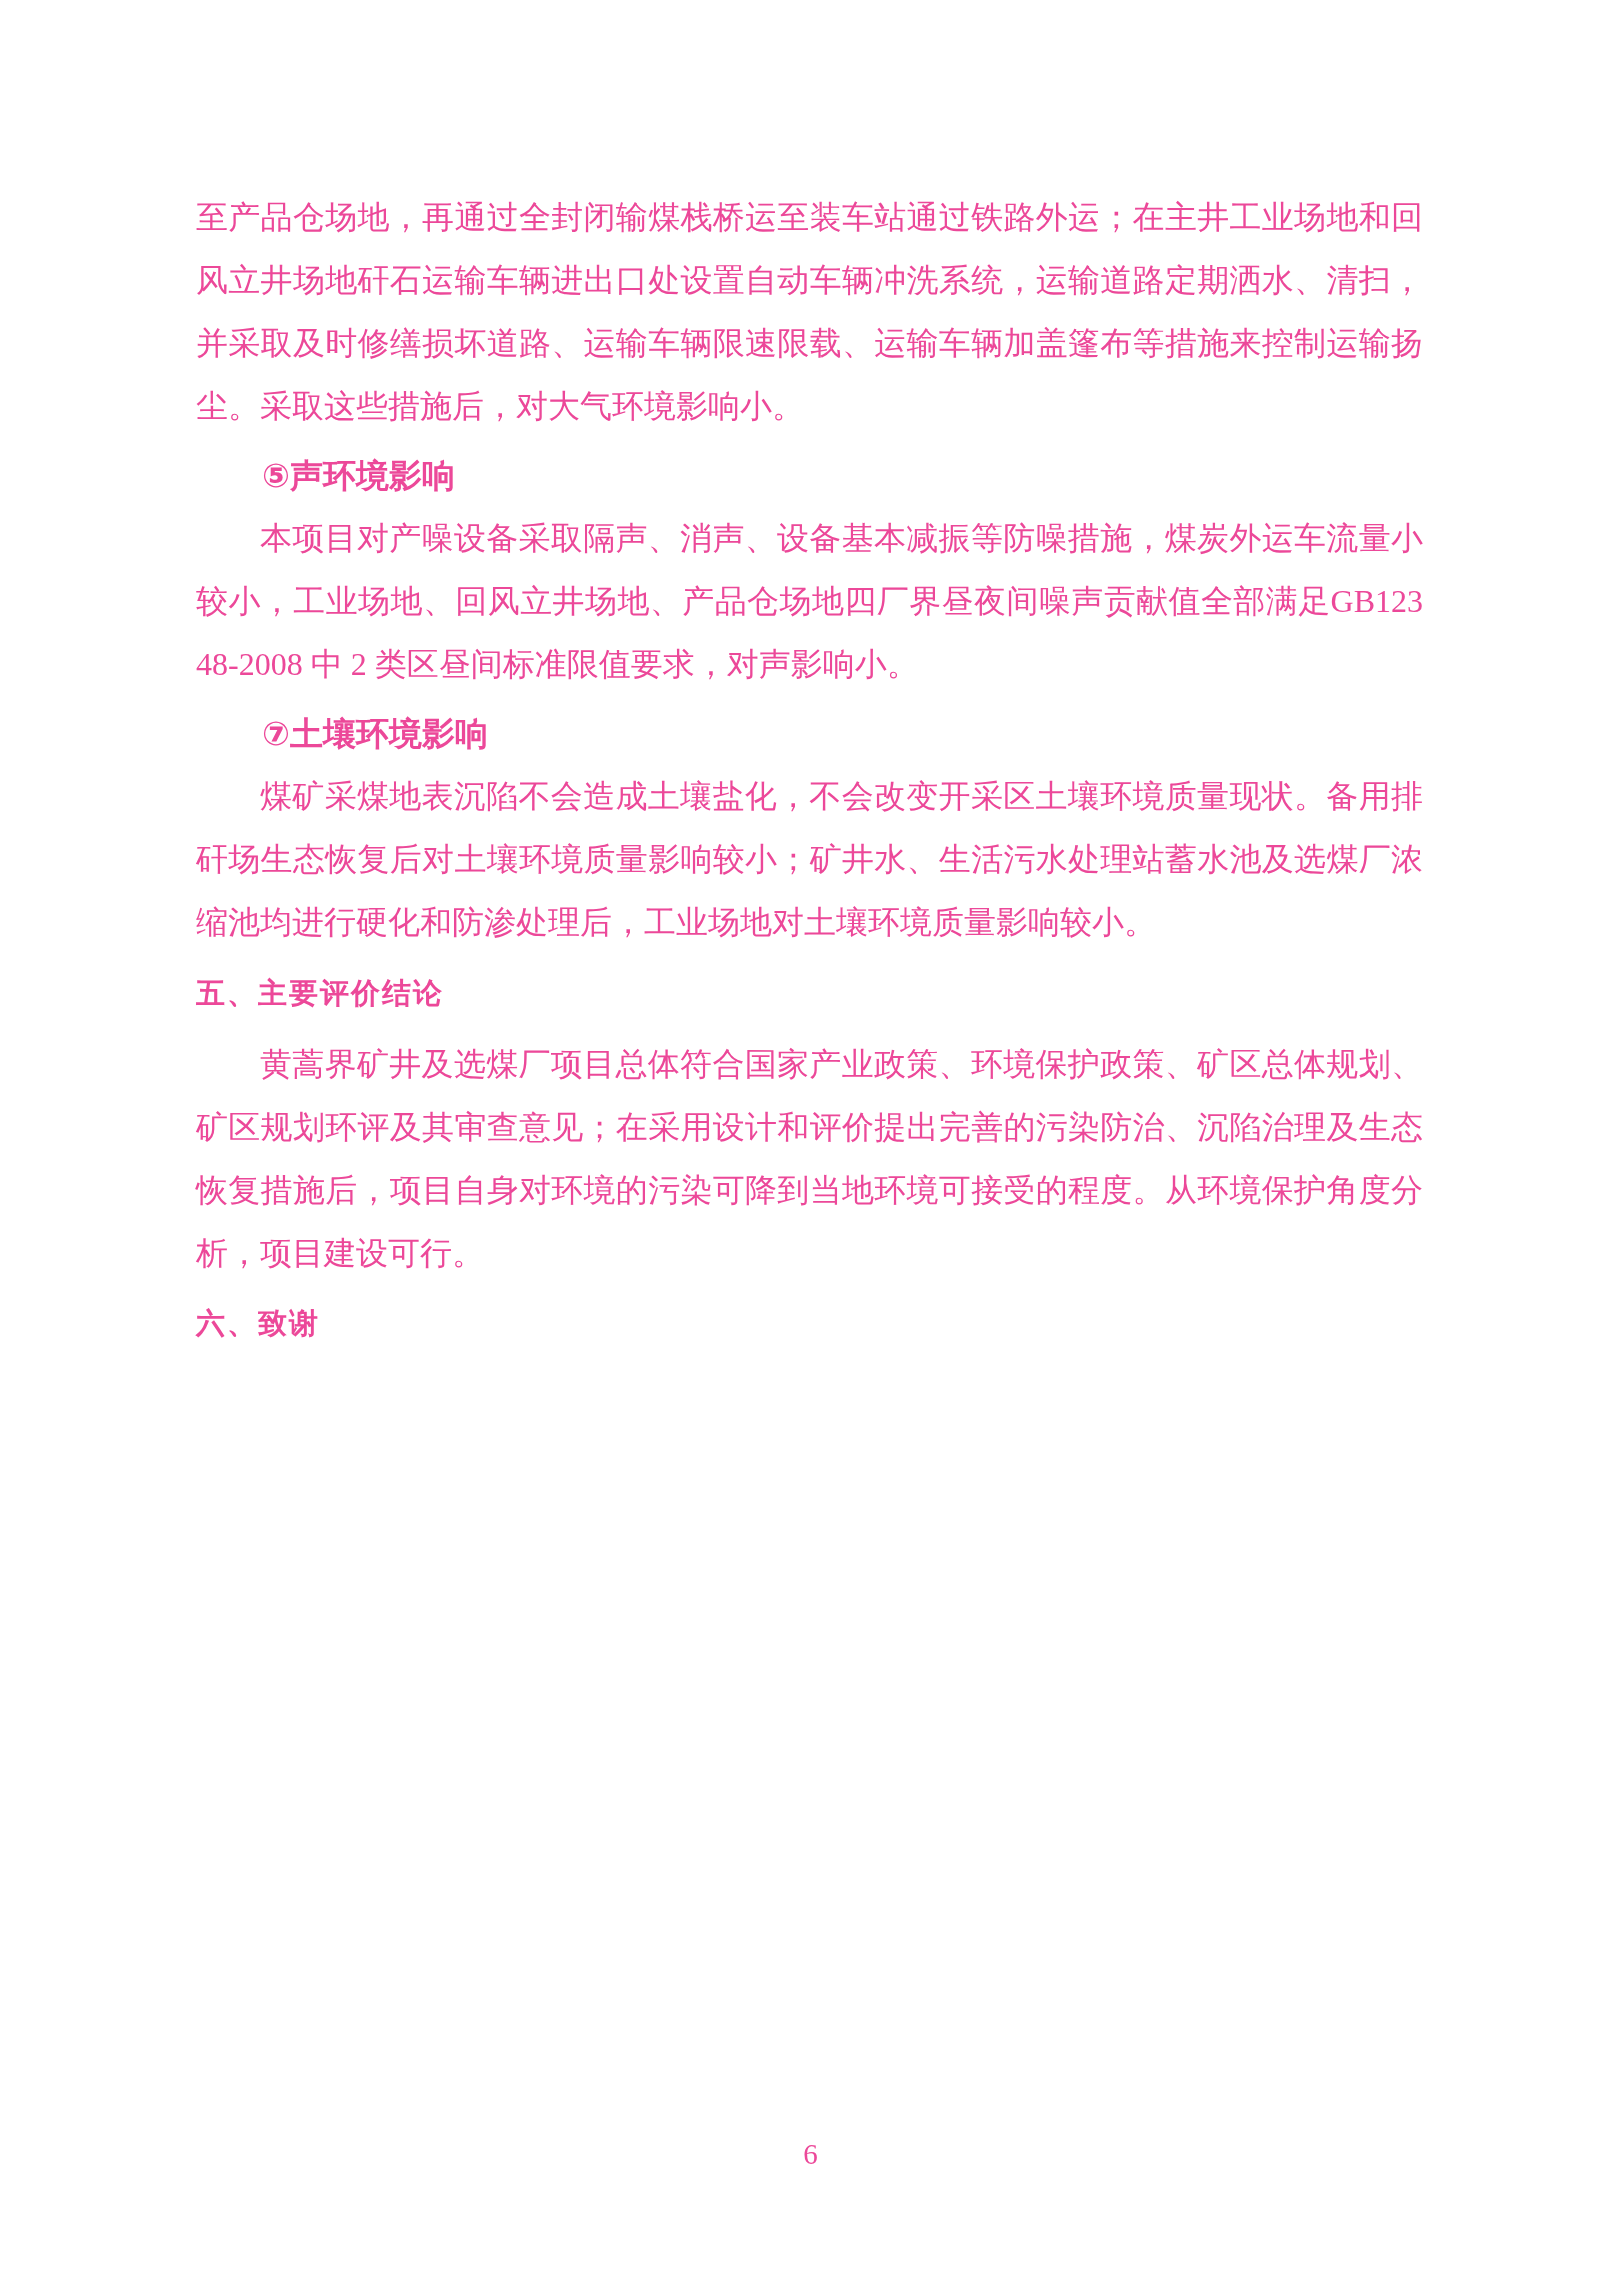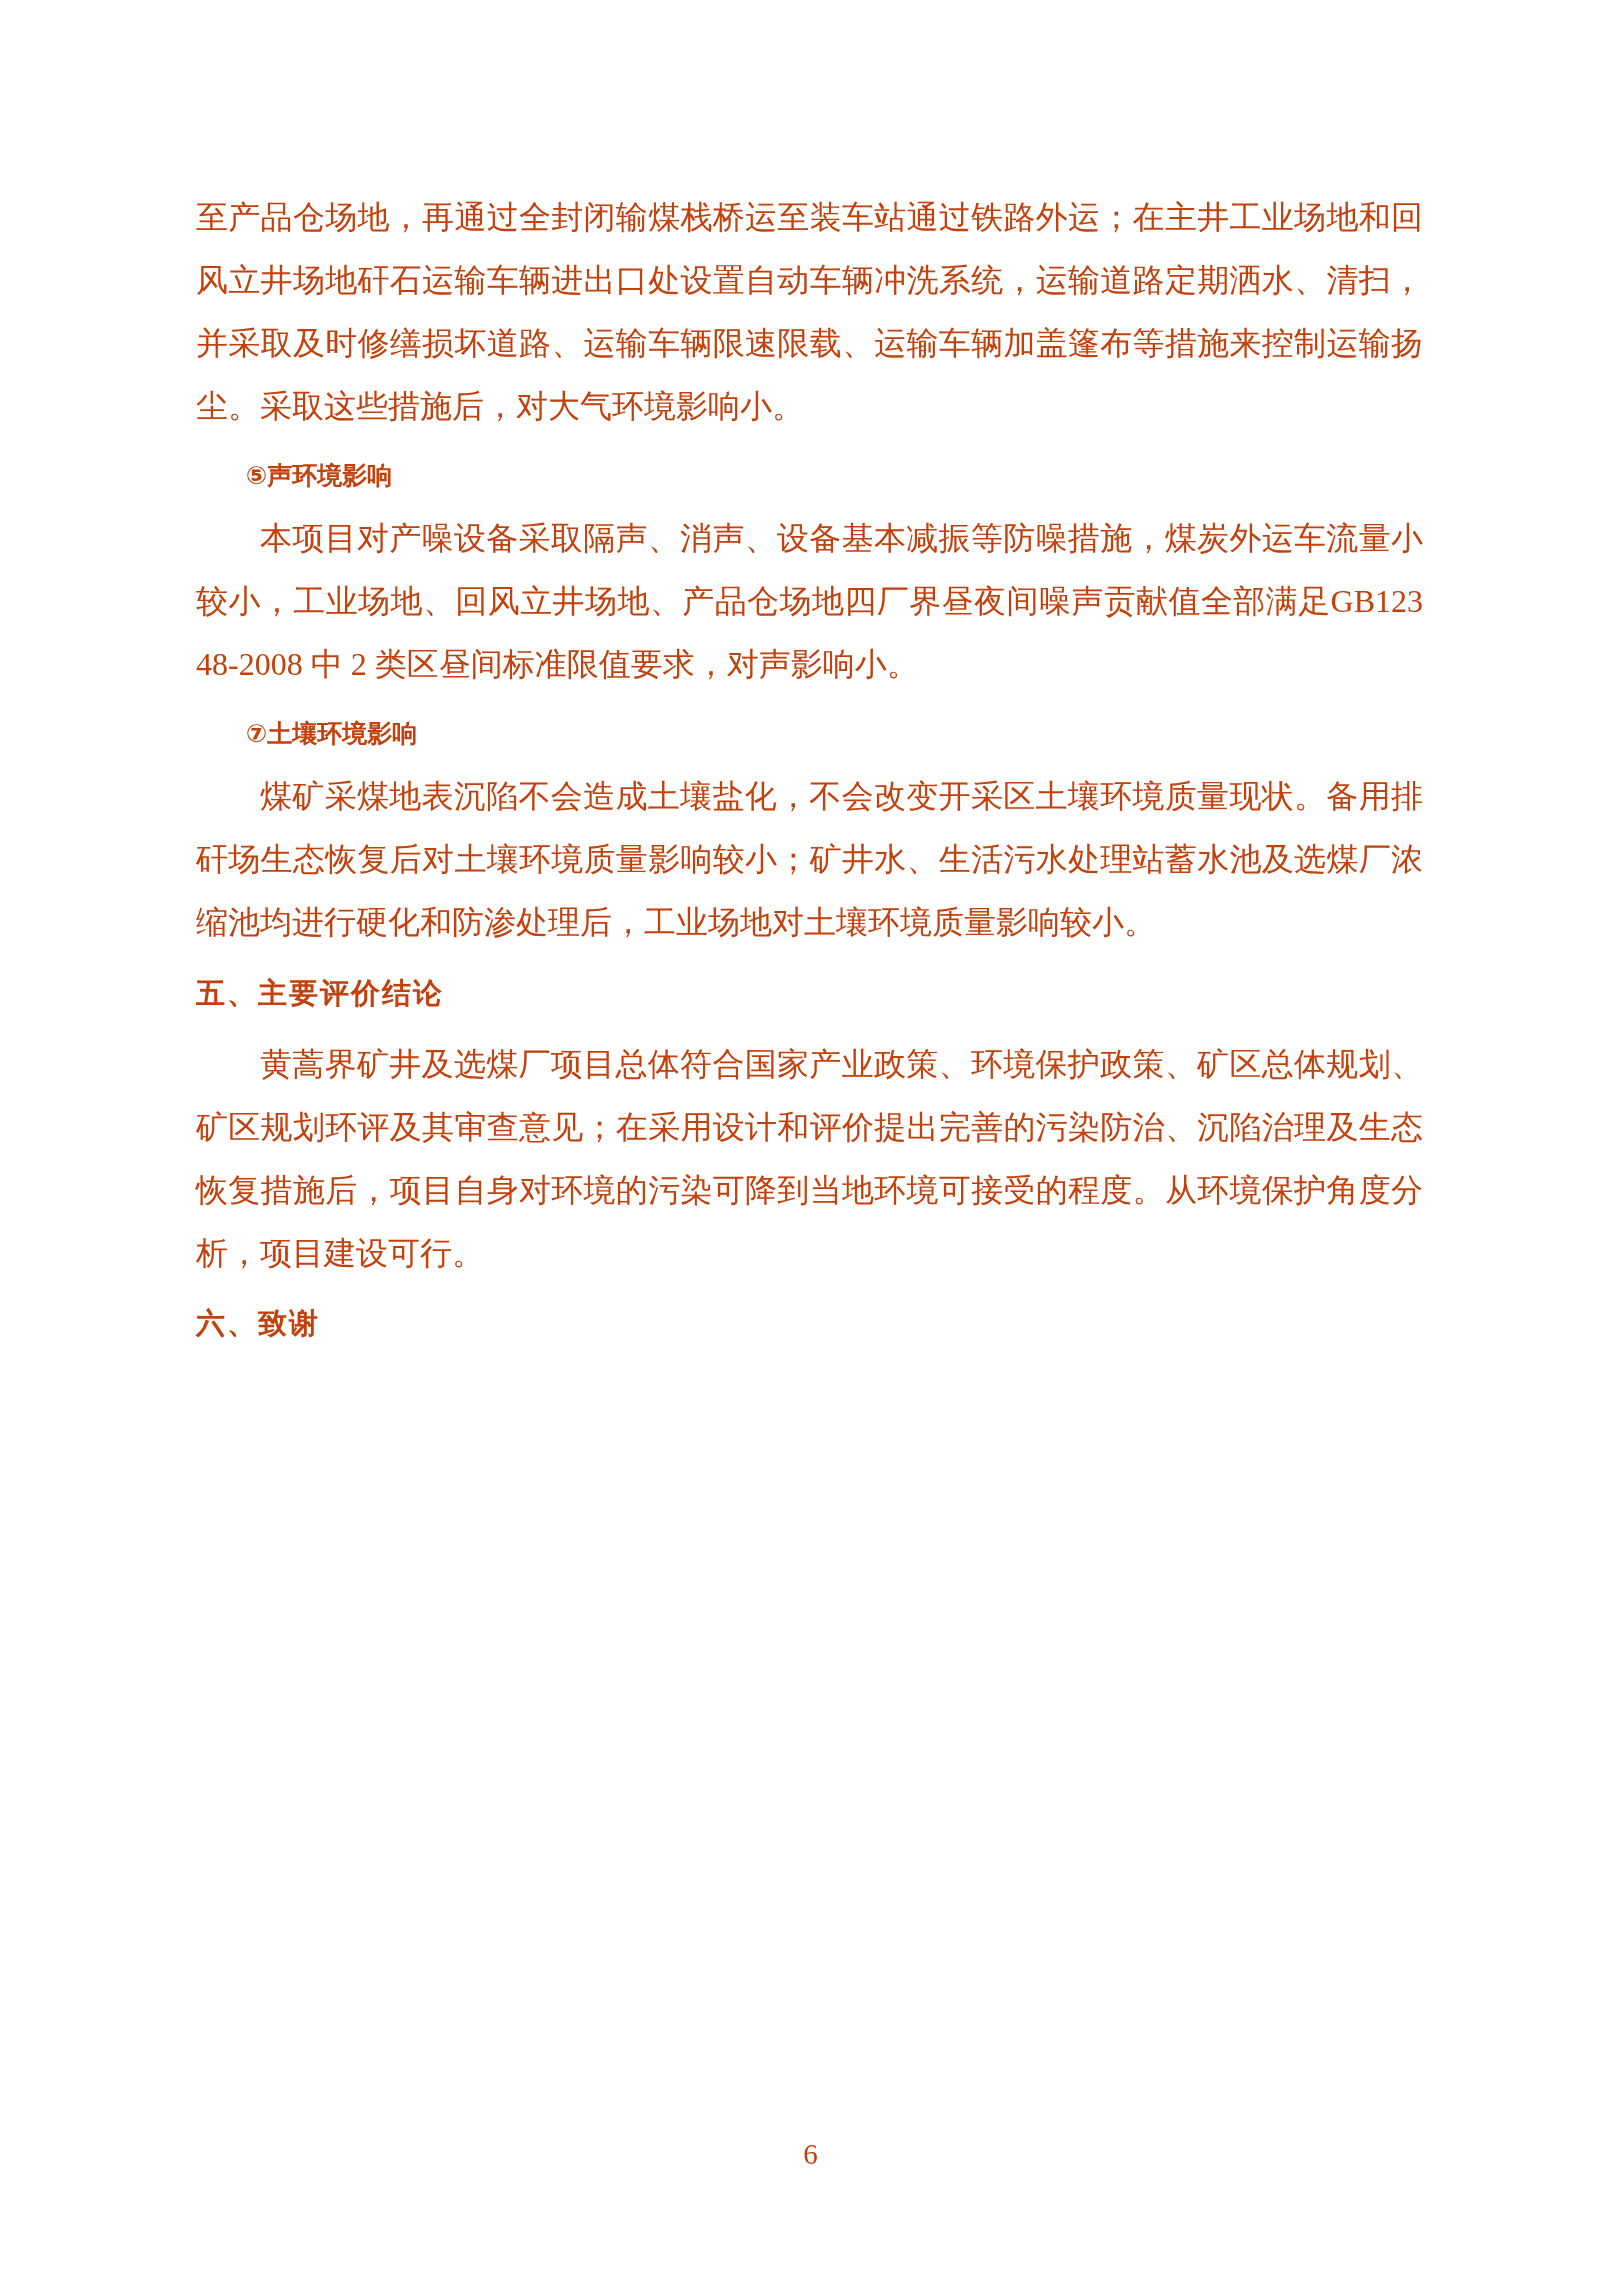--- a/index.html
+++ b/index.html
@@ -8,21 +8,21 @@
     background: #e8e8e8;
   }
   .page {
     position: relative;
     width: 1621px;
     height: 2293px;
     background: #ffffff;
     margin: 0 auto;
     overflow: hidden;
     font-family: "Liberation Serif", "DejaVu Serif", serif;
-    color: #c2410c;
+    color: #ec4899;
   }
   .content {
     position: absolute;
     left: 196px;
     top: 186px;
     width: 1227px;
   }
   p.body {
     margin: 0;
     font-size: 32px;
@@ -32,21 +32,21 @@
     letter-spacing: 0px;
     word-break: break-all;
   }
   p.body.indent {
     text-indent: 2em;
   }
   h3.subheading {
     margin: 5.9px 0 0 0;
     font-family: "Liberation Sans", "DejaVu Sans", sans-serif;
     font-weight: bold;
-    font-size: 25px;
+    font-size: 33px;
     line-height: 63px;
     text-indent: 2em;
   }
   h2.major {
     margin: 3.9px 0 3.9px 0;
     font-family: "Liberation Sans", "DejaVu Sans", sans-serif;
     font-weight: bold;
     font-size: 29px;
     line-height: 71px;
     letter-spacing: 2px;

